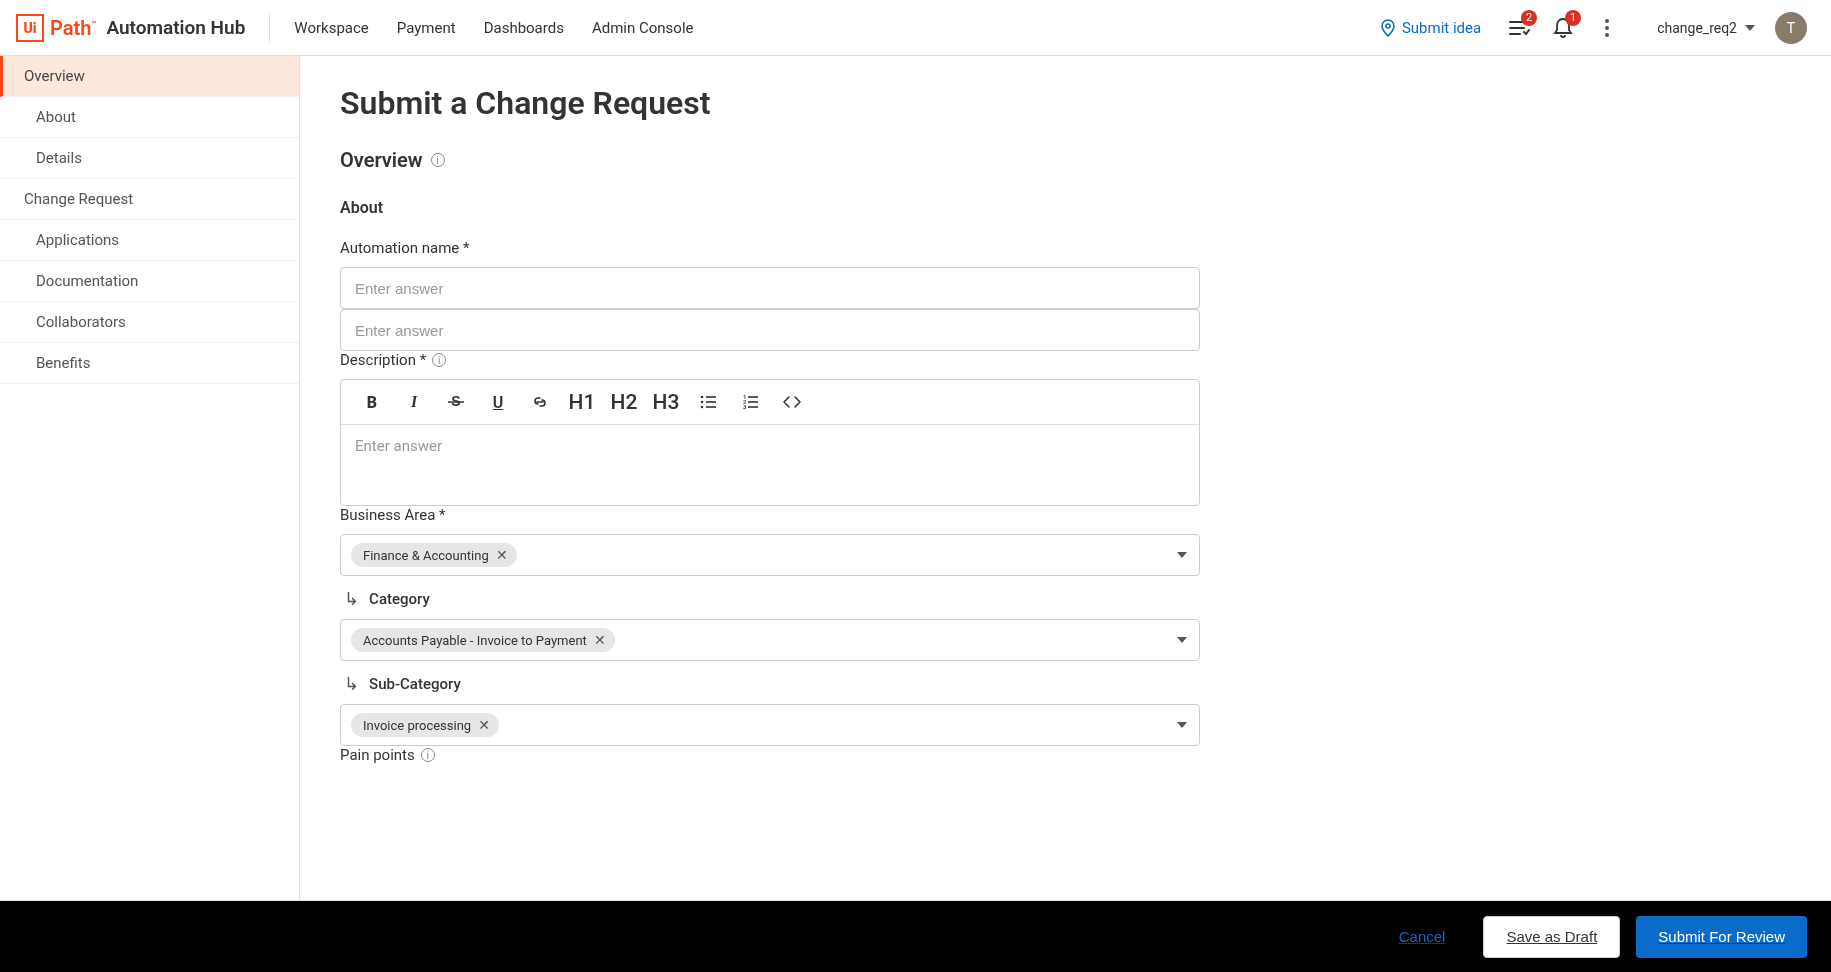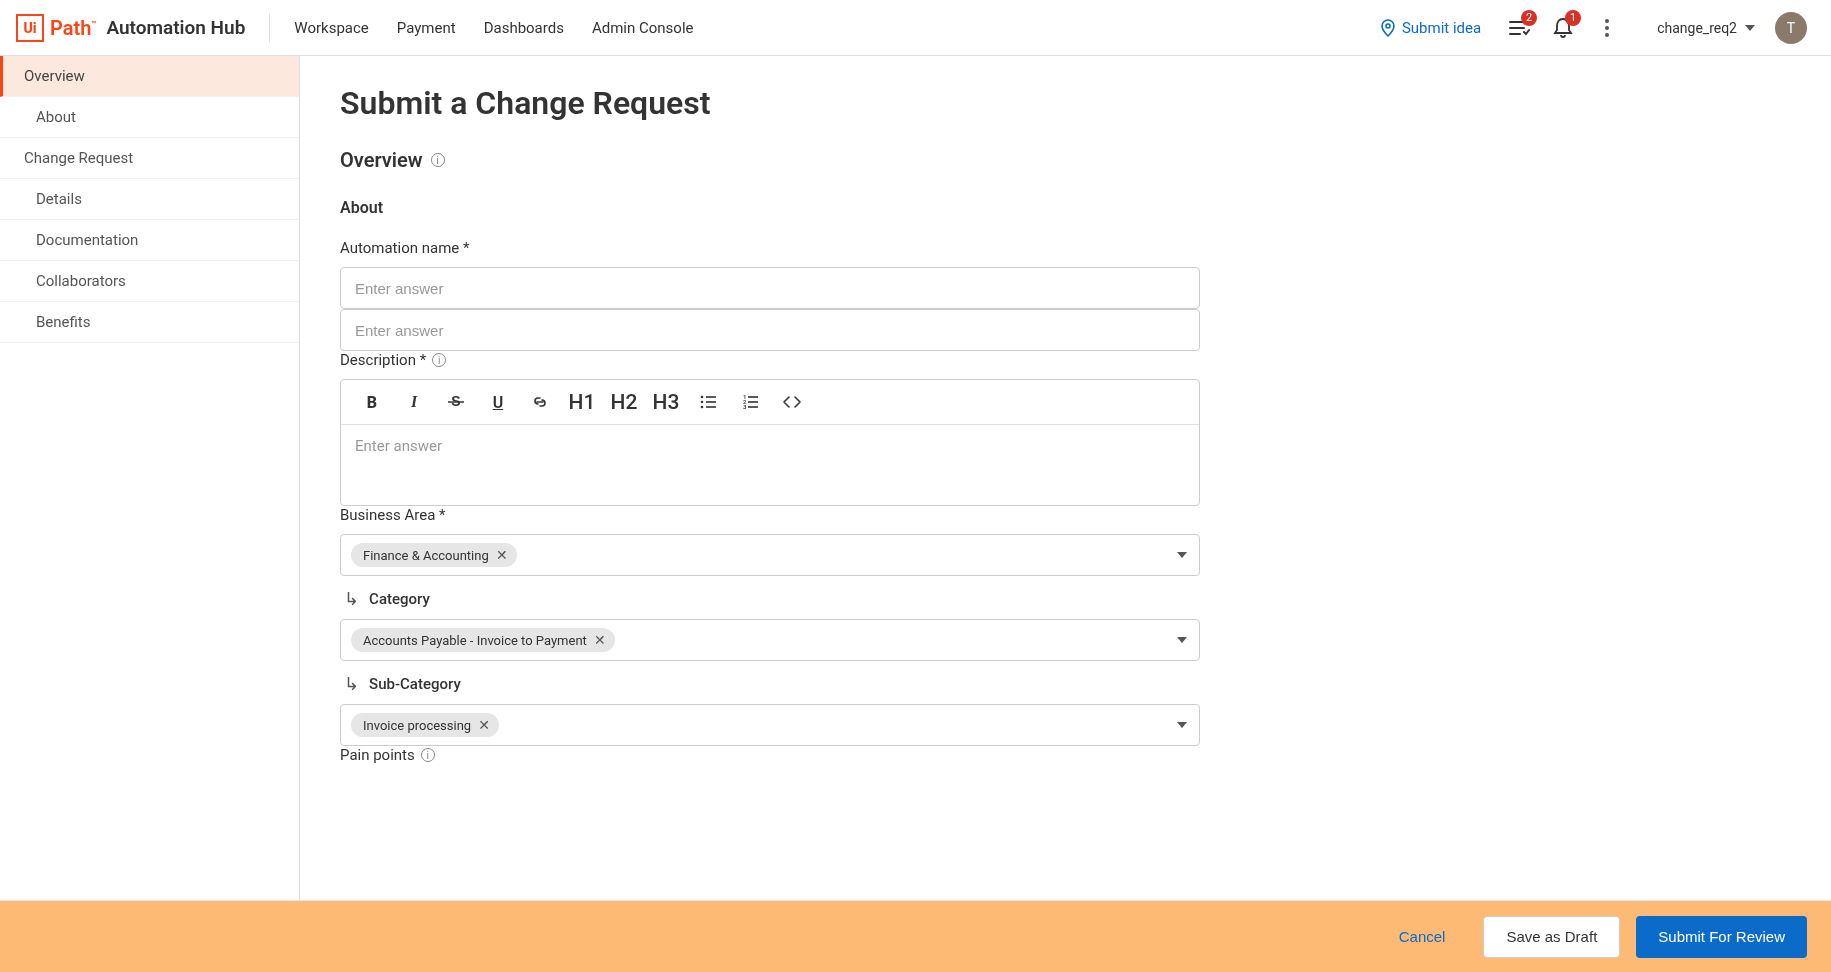--- a/index.html
+++ b/index.html
@@ -53,21 +53,21 @@
   
   .multiselect { position:relative; width:100%; min-height:42px; border:1px solid #ccc; border-radius:4px; padding: 5px 40px 5px 10px; display:flex; flex-wrap:wrap; align-items:center; gap:6px;}
   .chip { background:#e6e6e6; border-radius: 12px; padding: 4px 8px 4px 12px; font-size:13px; color:#333; display:flex; align-items:center; gap:6px;}
   .chip-x { cursor:pointer; font-size:14px; color:#555; width:14px; text-align:center;}
   .ms-chevron { position:absolute; right:12px; top:50%; transform:translateY(-50%); }
   .subcat-row { display:flex; align-items:center; gap:10px; margin: 12px 0 10px 4px;}
   .arrow-sub { font-size:18px; color:#555; }
   .subcat-label { font-size:15px; color:#333; font-weight:500;}
   
   
-  .footer { height: 72px; border-top:1px solid #e5e5e5; display:flex; align-items:center; justify-content:flex-end; padding: 5px 24px; gap: 16px; background:#fdba74;}
+  .footer { height: 72px; border-top:1px solid #e5e5e5; display:flex; align-items:center; justify-content:flex-end; padding: 5px 24px; gap: 16px; background:#000000;text-decoration:underline;}
   .btn { height:42px; padding: 0 22px; border-radius:4px; font-size:15px; cursor:pointer; display:flex; align-items:center;}
   .btn-text { background:transparent; border:none; color:#0b6bcb;}
   .btn-outline { background:#fff; border:1px solid #ccc; color:#333;}
   .btn-primary { background:#0b6bcb; border:none; color:#fff; font-weight:500;}
   svg { display:block; }
 </style>
 </head>
 <body>
 
 <div class="topbar">
@@ -118,22 +118,23 @@
     <span class="chev-down"></span>
   </div>
   <div class="avatar">T</div>
 </div>
 
 <div class="body">
 
   <div class="sidebar">
     <div class="side-item active">Overview</div>
     <div class="side-item indent">About</div>
+    <div class="side-item indent">Details</div>
     <div class="side-item">Change Request</div>
-    <div class="side-item indent">Details</div>
+    <div class="side-item indent">Applications</div>
     <div class="side-item indent">Documentation</div>
     <div class="side-item indent">Collaborators</div>
     <div class="side-item indent">Benefits</div>
   </div>
 
   <div class="main">
     <h1 class="page-title">Submit a Change Request</h1>
 
     <div class="section-title">
       <span>Overview</span>

